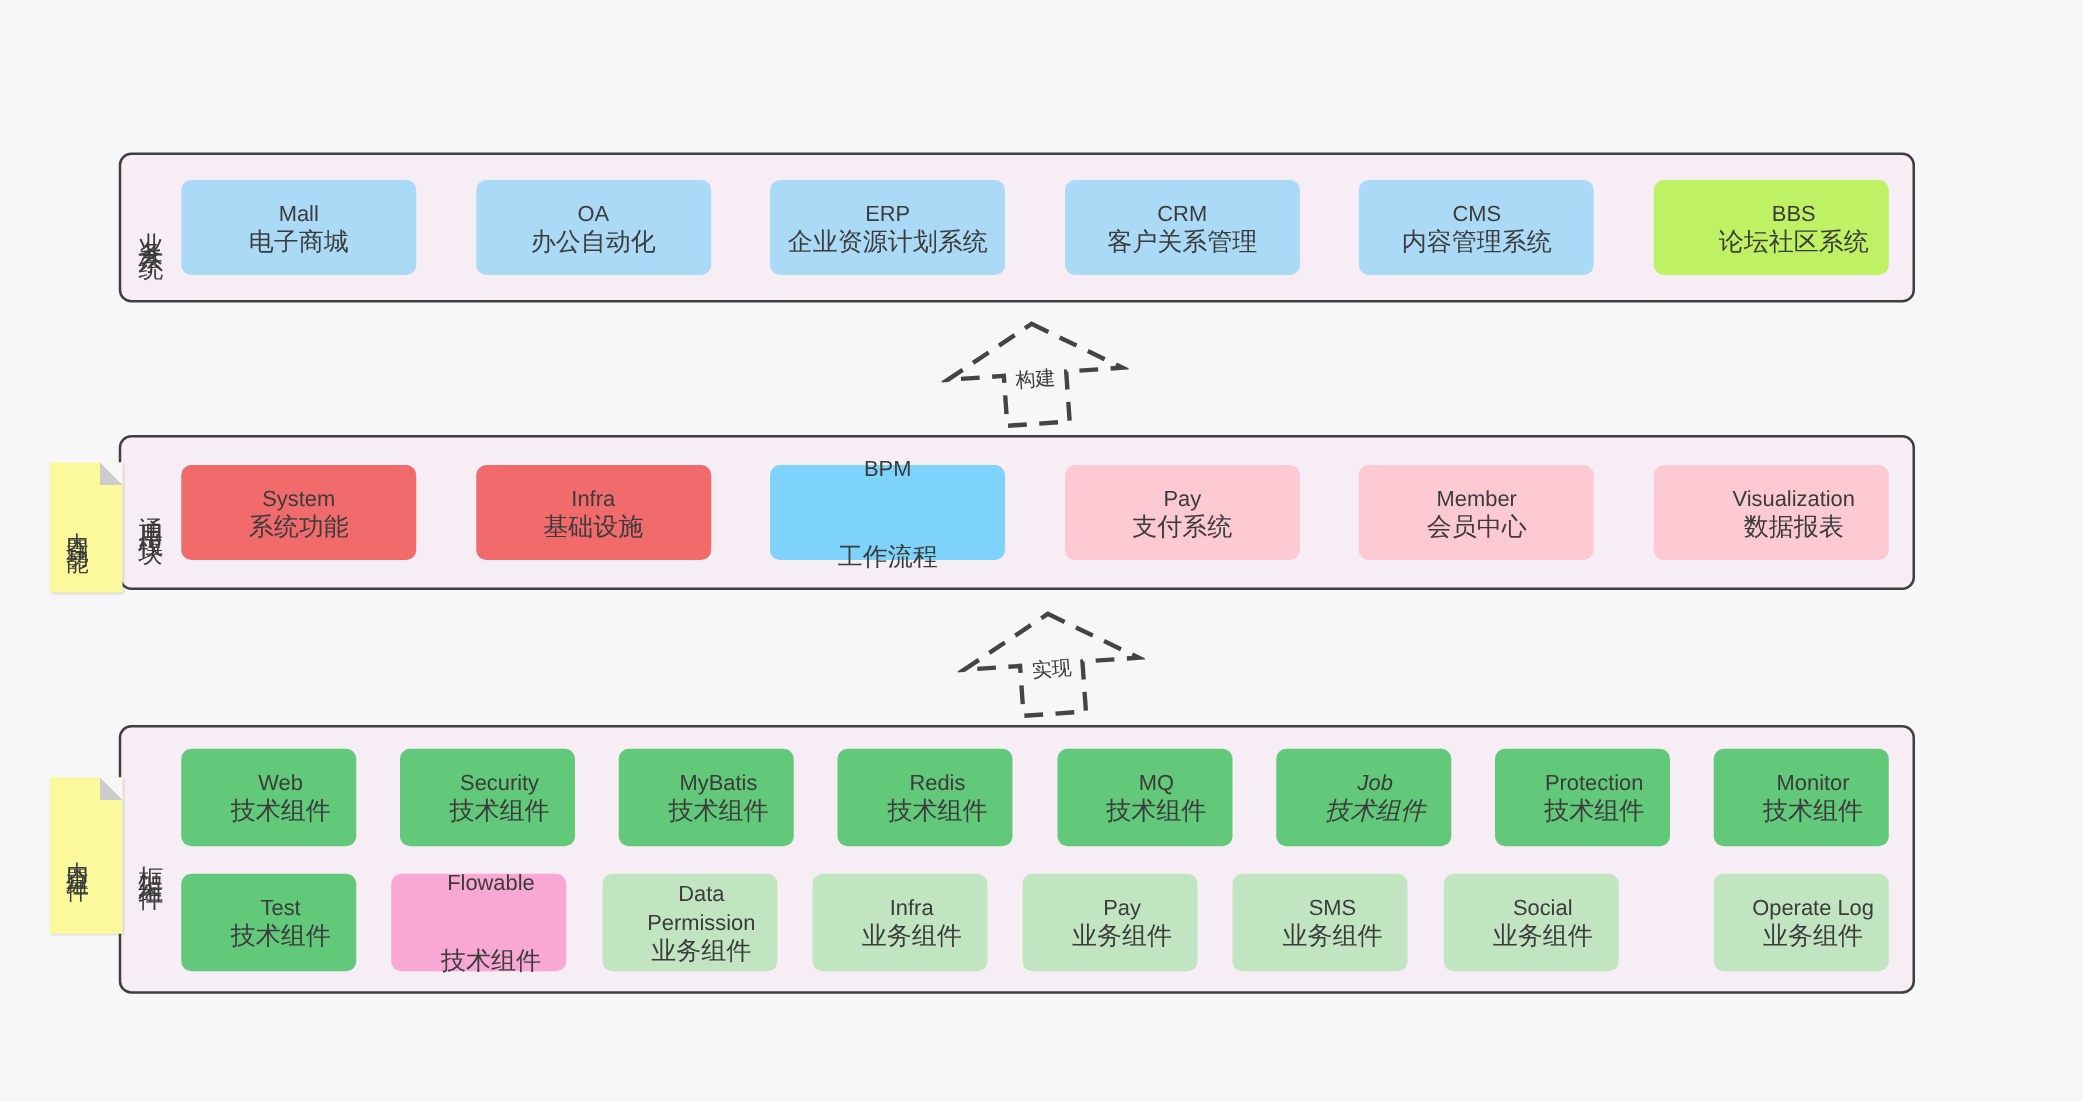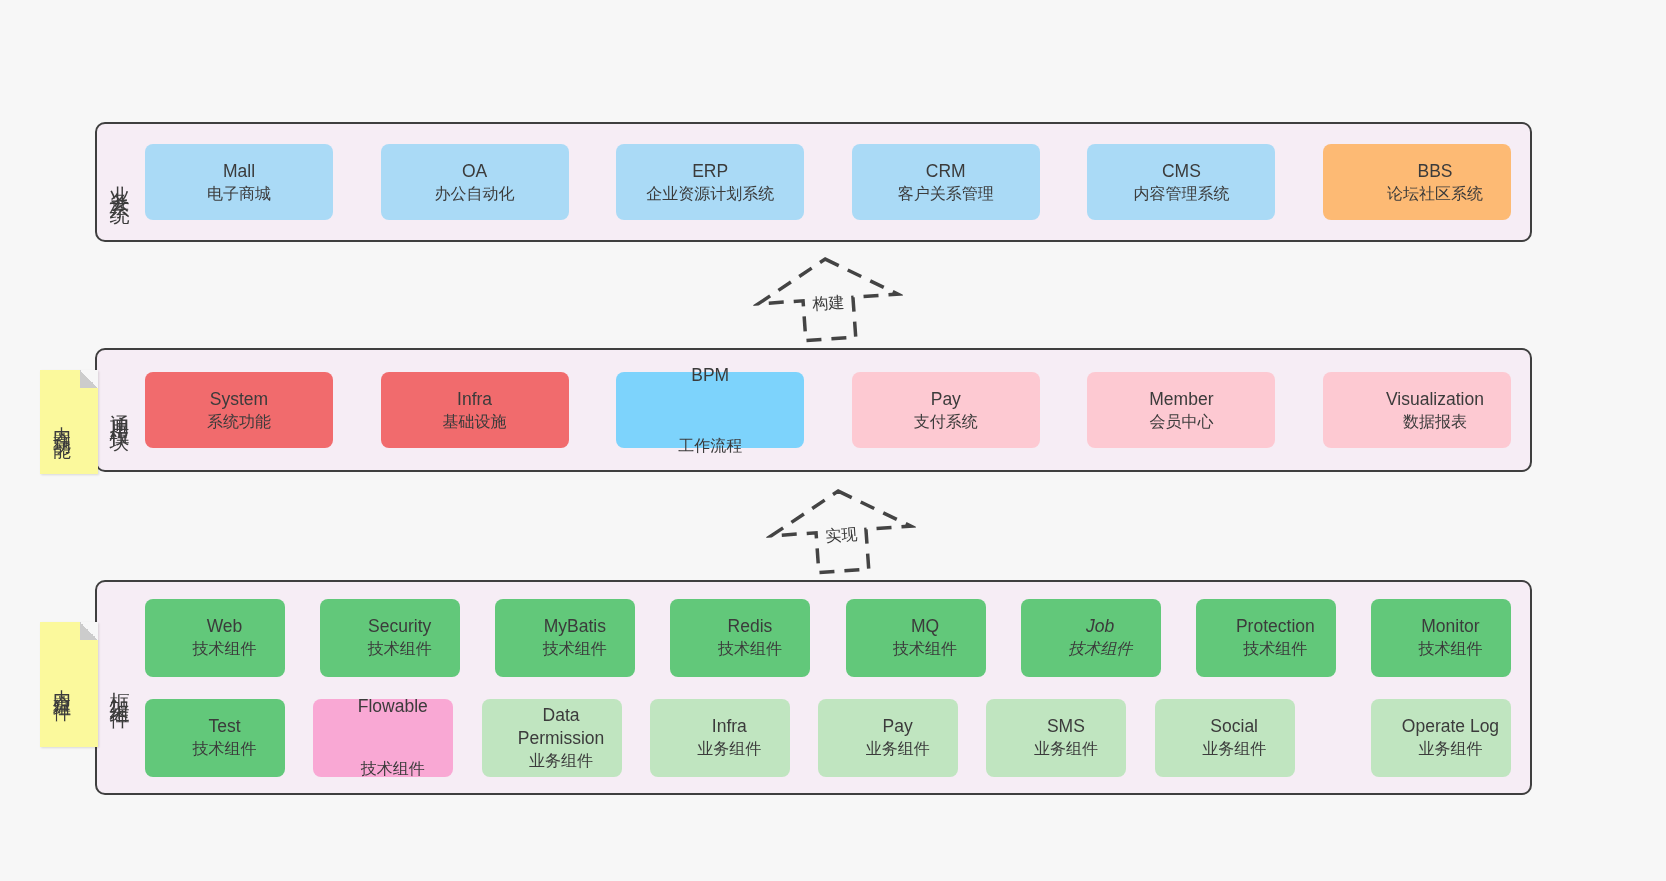--- a/index.html
+++ b/index.html
@@ -68,21 +68,21 @@
     display: flex;
     flex-direction: column;
     align-items: center;
     justify-content: center;
     text-align: center;
     box-sizing: border-box;
     padding: 2px 4px;
   }
   .layer-2 .box { width: 140px; height: 78px; padding-left: 23px; }
   .box-name { font-size: 17.5px; line-height: 23px; }
-  .box-desc { font-size: 16px;   line-height: 22px; }
+  .box-desc { font-size: 20px;   line-height: 22px; }
 
   
   .note {
     position: absolute;
     width: 58px;
     background: #fbf99c;
     z-index: 1;
     display: flex;
     align-items: center;
     justify-content: center;
@@ -149,21 +149,21 @@
           <div class="box-desc">企业资源计划系统</div>
         </div>
         <div class="box" style="background: rgb(170, 218, 246);">
           <div class="box-name">CRM</div>
           <div class="box-desc">客户关系管理</div>
         </div>
         <div class="box" style="background: rgb(170, 218, 246);">
           <div class="box-name">CMS</div>
           <div class="box-desc">内容管理系统</div>
         </div>
-        <div class="box" style="background: #fdba74; padding-left: 40px;">
+        <div class="box" style="background: #bef264; padding-left: 40px;">
           <div class="box-name">BBS</div>
           <div class="box-desc">论坛社区系统</div>
         </div>
       </div>
     </div>
 </div>
 
 <div class="arrow arrow-0">
   <svg viewBox="0 0 150 90">
     <path d="M75 5 L145 45 L100 45 L100 85 L50 85 L50 45 L5 45 Z" fill="none" stroke="#444444" stroke-width="3.5" stroke-dasharray="15 10" stroke-linejoin="miter"></path>

